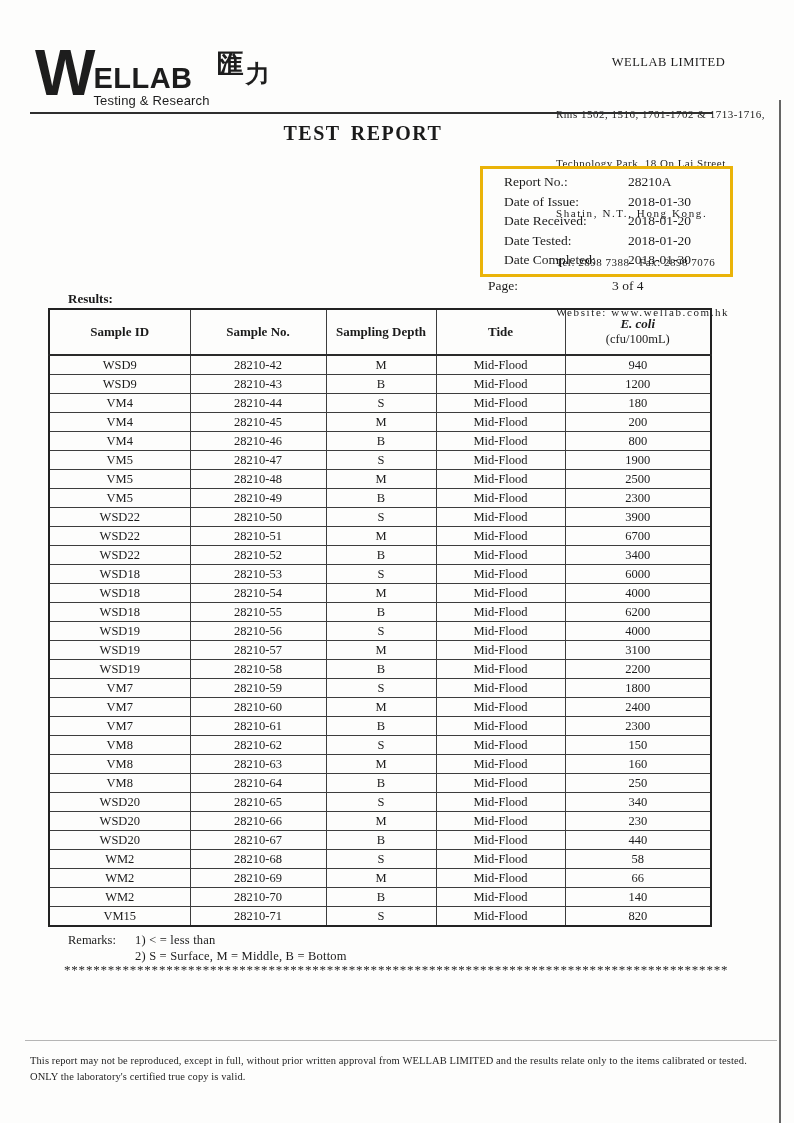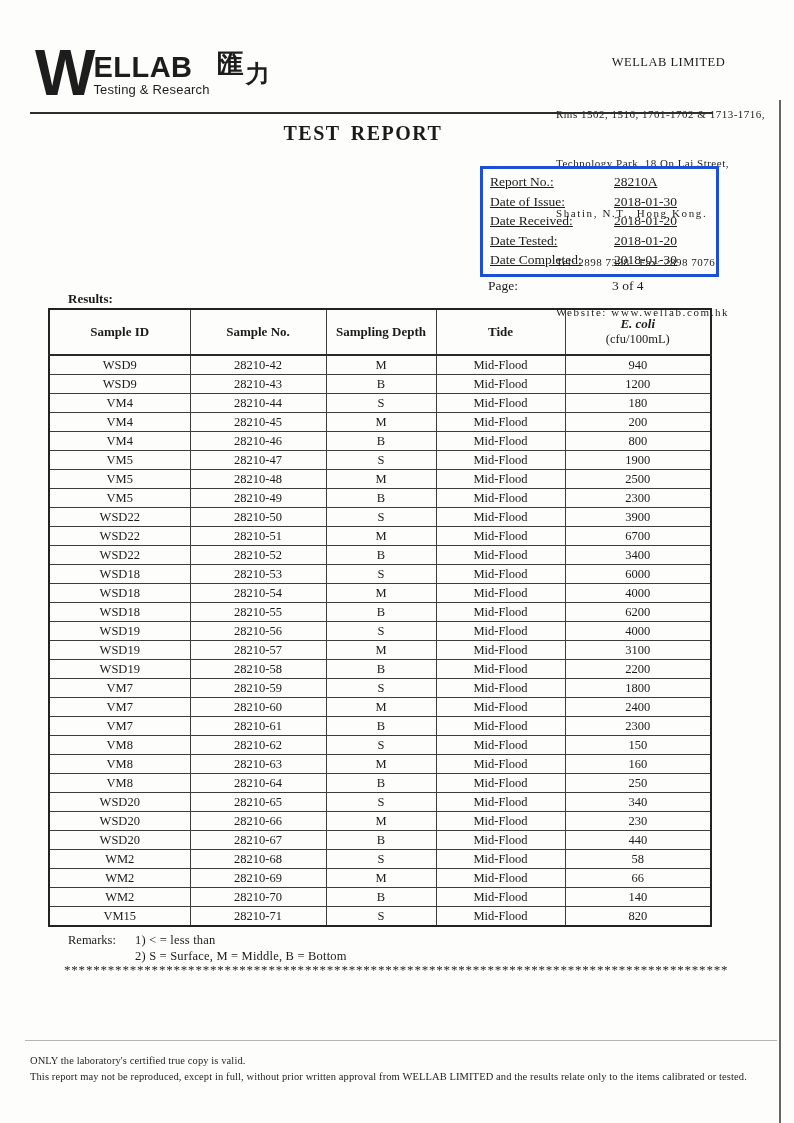--- a/index.html
+++ b/index.html
@@ -8,38 +8,38 @@
     width:794px;height:1123px;
     background:#fdfdfc;
     margin:0 auto;
     overflow:hidden;
     font-family:"Liberation Serif", serif;
     color:#1b1b1b;
   }
   
   .logo{position:absolute;left:35px;top:46px;display:flex;align-items:flex-start;color:#1d1d1d;}
   .logo-w{font-family:"Liberation Sans",sans-serif;font-weight:bold;font-size:64px;line-height:0.85;letter-spacing:-2px;}
-  .logo-mid{display:flex;flex-direction:column;margin-left:0px;margin-top:7px;}
+  .logo-mid{display:flex;flex-direction:column;margin-left:0px;margin-top:18px;}
   .logo-rest{font-family:"Liberation Sans",sans-serif;font-weight:bold;font-size:29px;line-height:1;letter-spacing:0.5px;}
   .logo-tagline{font-family:"Liberation Sans",sans-serif;font-size:13px;line-height:1.15;letter-spacing:0.2px;margin-top:1px;}
   .logo-cjk1{font-size:27px;font-weight:bold;line-height:1;margin-left:7px;margin-top:5px;}
   .logo-cjk2{font-size:24px;font-weight:bold;line-height:1;margin-left:2px;margin-top:16px;}
   
   .company{position:absolute;left:556px;top:20px;width:225px;font-size:11px;line-height:1.5;white-space:pre-wrap;}
   .company-name{font-size:12.5px;letter-spacing:2.2px;margin-bottom:1px;text-align:center;}
   .company div{letter-spacing:0.5px;}
   .company .spread{letter-spacing:1.6px;}
   
   .header-rule{position:absolute;left:30px;top:112px;width:683px;border-top:2px solid #2e2e2e;}
   .scan-line-right{position:absolute;left:779px;top:100px;width:2px;height:1023px;background:#4a4a4a;opacity:0.85;}
   .footer-rule{position:absolute;left:25px;top:1040px;width:752px;border-top:1px solid #b5b5b5;}
   
   .title{position:absolute;left:0;top:122px;width:726px;text-align:center;font-size:20px;font-weight:bold;letter-spacing:1.5px;word-spacing:4px;}
   
-  .info-box{position:absolute;left:480px;top:166px;width:221px;border:3px solid #1d4ed8;padding:3px 5px 4px 7px;text-decoration:underline;}
+  .info-box{position:absolute;left:480px;top:166px;width:221px;border:3px solid #eab308;padding:3px 5px 4px 21px;}
   .info-row{display:flex;font-size:13.5px;line-height:19.5px;}
   .info-label{width:124px;}
   .info-value{flex:1;}
   .page-row{position:absolute;left:488px;top:276px;display:flex;font-size:13.5px;line-height:19px;width:220px;}
   .page-row .info-label{width:124px;}
   
   .results-label{position:absolute;left:68px;top:291px;font-size:13px;font-weight:bold;}
   table.results{position:absolute;left:48px;top:308px;width:662px;border-collapse:collapse;table-layout:fixed;}
   table.results th, table.results td{border:1px solid #3d3d3d;text-align:center;vertical-align:middle;padding:0;}
   table.results{border:2px solid #222;}
@@ -351,17 +351,17 @@
     <span class="remarks-label">Remarks:</span>
     <span class="remarks-items">
       <div>1) &lt; = less than</div>
       <div>2) S = Surface, M = Middle, B = Bottom</div>
     </span>
   </div>
   <div class="separator">**************************************************************************************************************</div>
 
   <div class="footer-rule"></div>
   <div class="footer">
+    <div>This report may not be reproduced, except in full, without prior written approval from WELLAB LIMITED and the results relate only to the items calibrated or tested.</div>
     <div>ONLY the laboratory's certified true copy is valid.</div>
-    <div>This report may not be reproduced, except in full, without prior written approval from WELLAB LIMITED and the results relate only to the items calibrated or tested.</div>
   </div>
 
 </div>
 
 </body></html>

